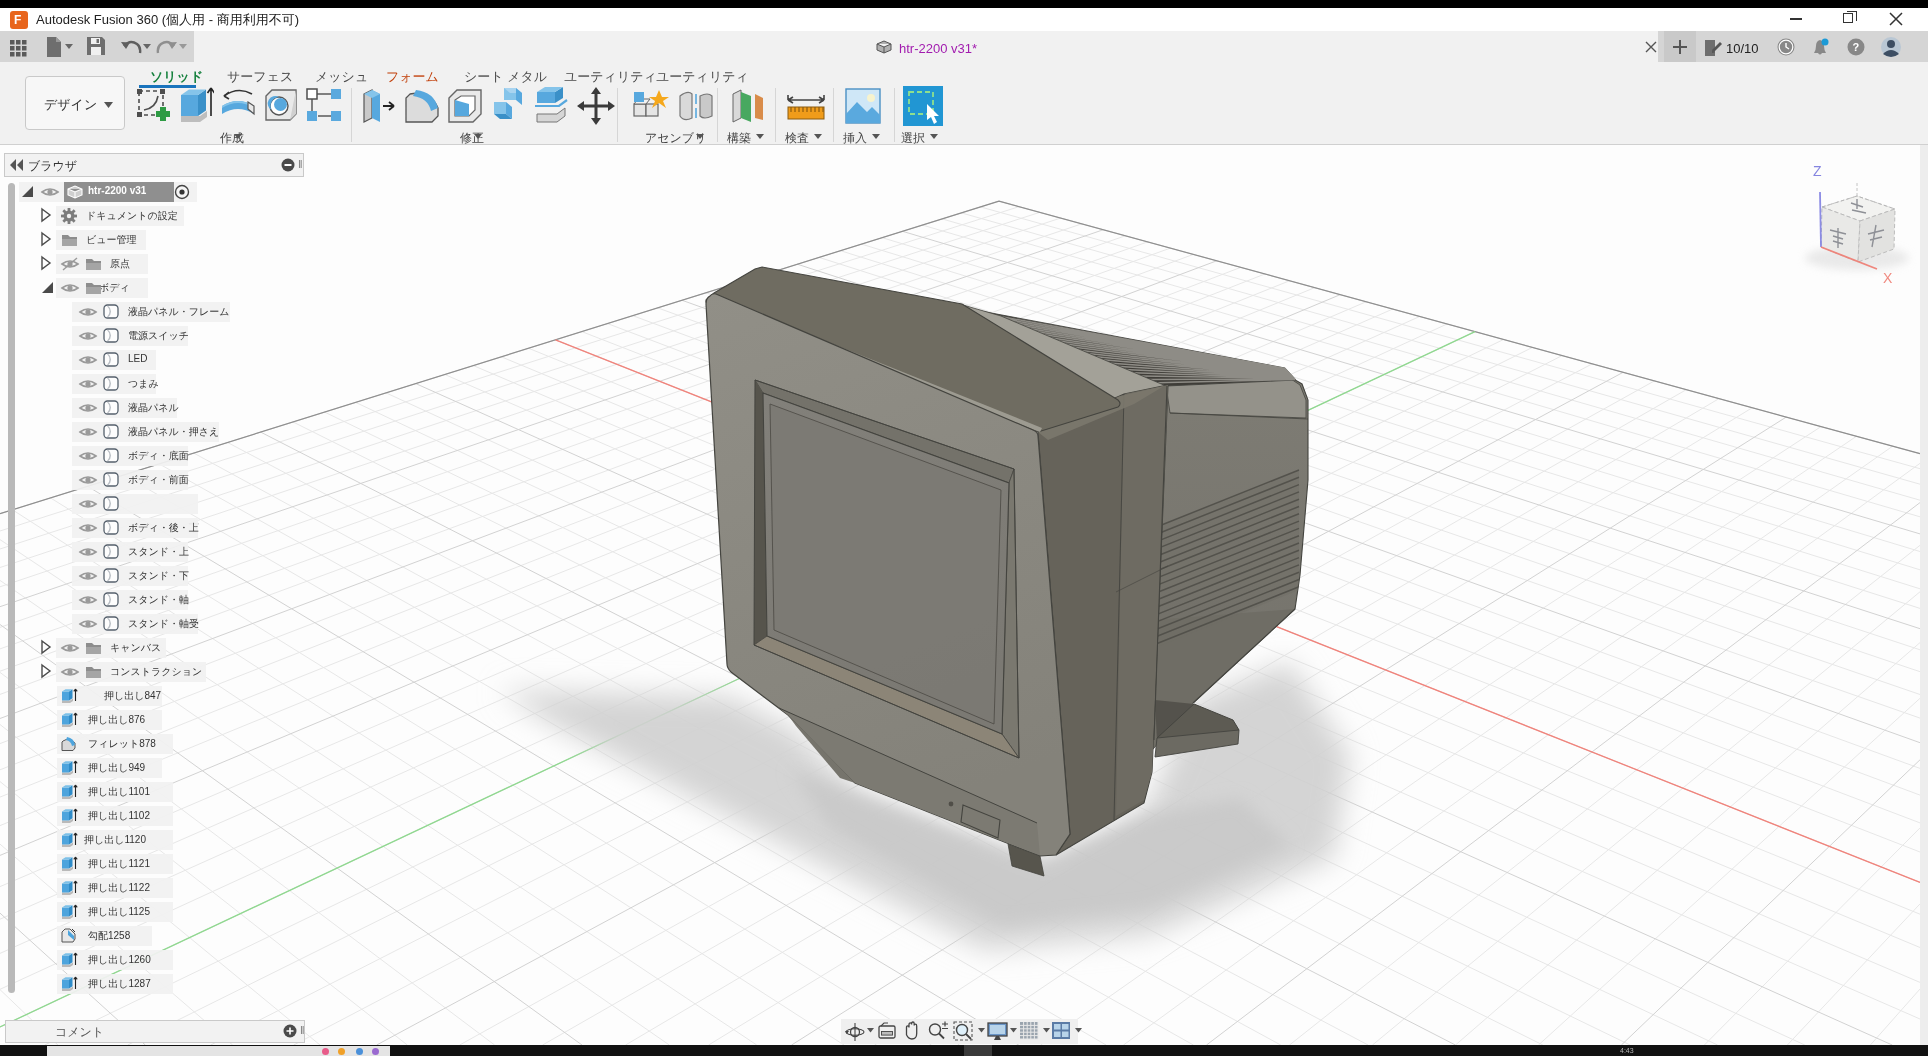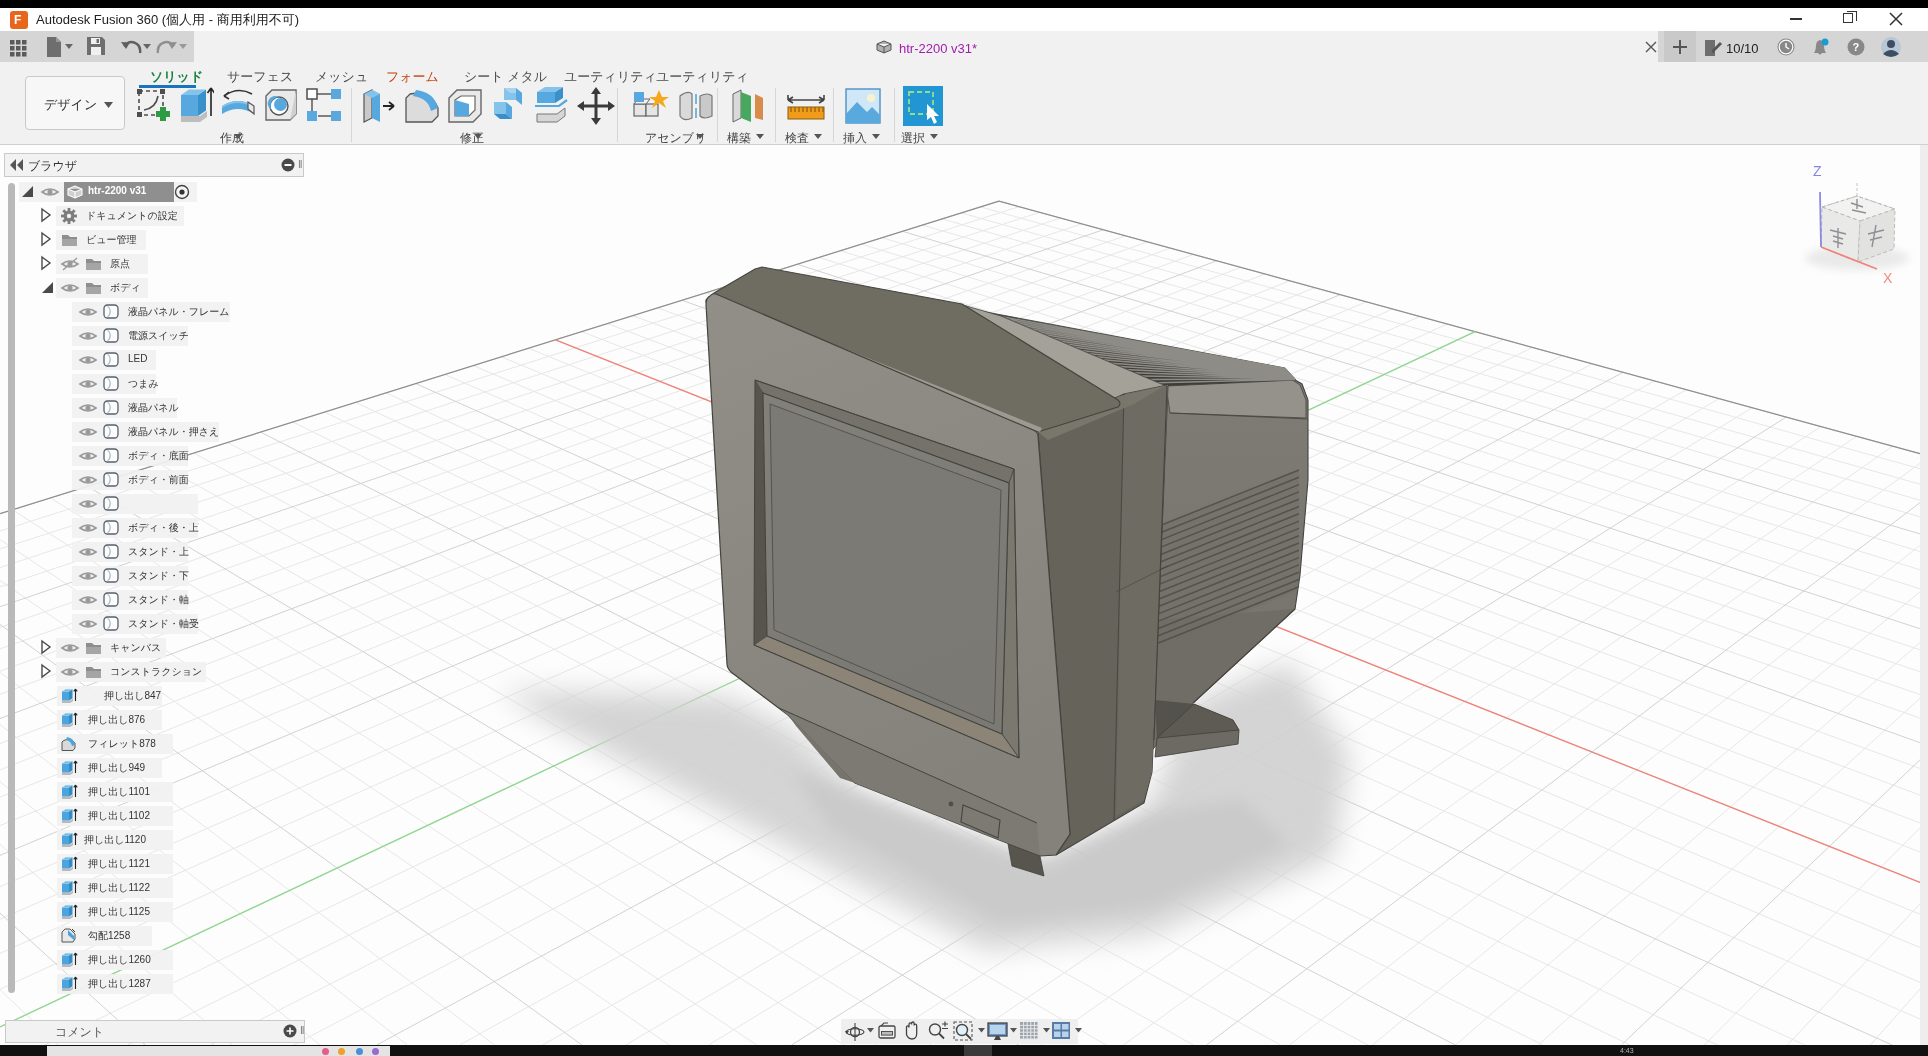--- a/index.html
+++ b/index.html
@@ -374,21 +374,21 @@
 <div class="pill" style="left:19px;top:182px;width:178px"></div>
 <div style="position:absolute;left:64px;top:182px;width:110px;height:20px;background:#8f8f8f"></div>
 <div class="t" style="left:88px;top:185px;color:#fff;font-weight:bold">htr-2200 v31</div>
 <div class="pill" style="left:56px;top:206px;width:128px"></div>
 <div class="t" style="left:86px;top:209px">ドキュメントの設定</div>
 <div class="pill" style="left:56px;top:230px;width:90px"></div>
 <div class="t" style="left:86px;top:233px">ビュー管理</div>
 <div class="pill" style="left:56px;top:254px;width:92px"></div>
 <div class="t" style="left:110px;top:257px">原点</div>
 <div class="pill" style="left:56px;top:278px;width:92px"></div>
-<div class="t" style="left:110px;top:281px">ボディ</div>
+<div class="t" style="left:99px;top:281px">ボディ</div>
 <div class="pill" style="left:72px;top:302px;width:158px"></div>
 <div class="t" style="left:128px;top:305px">液晶パネル・フレーム</div>
 <div class="pill" style="left:72px;top:326px;width:116px"></div>
 <div class="t" style="left:128px;top:329px">電源スイッチ</div>
 <div class="pill" style="left:72px;top:350px;width:84px"></div>
 <div class="t" style="left:128px;top:353px">LED</div>
 <div class="pill" style="left:72px;top:374px;width:84px"></div>
 <div class="t" style="left:128px;top:377px">つまみ</div>
 <div class="pill" style="left:72px;top:398px;width:105px"></div>
 <div class="t" style="left:128px;top:401px">液晶パネル</div>

